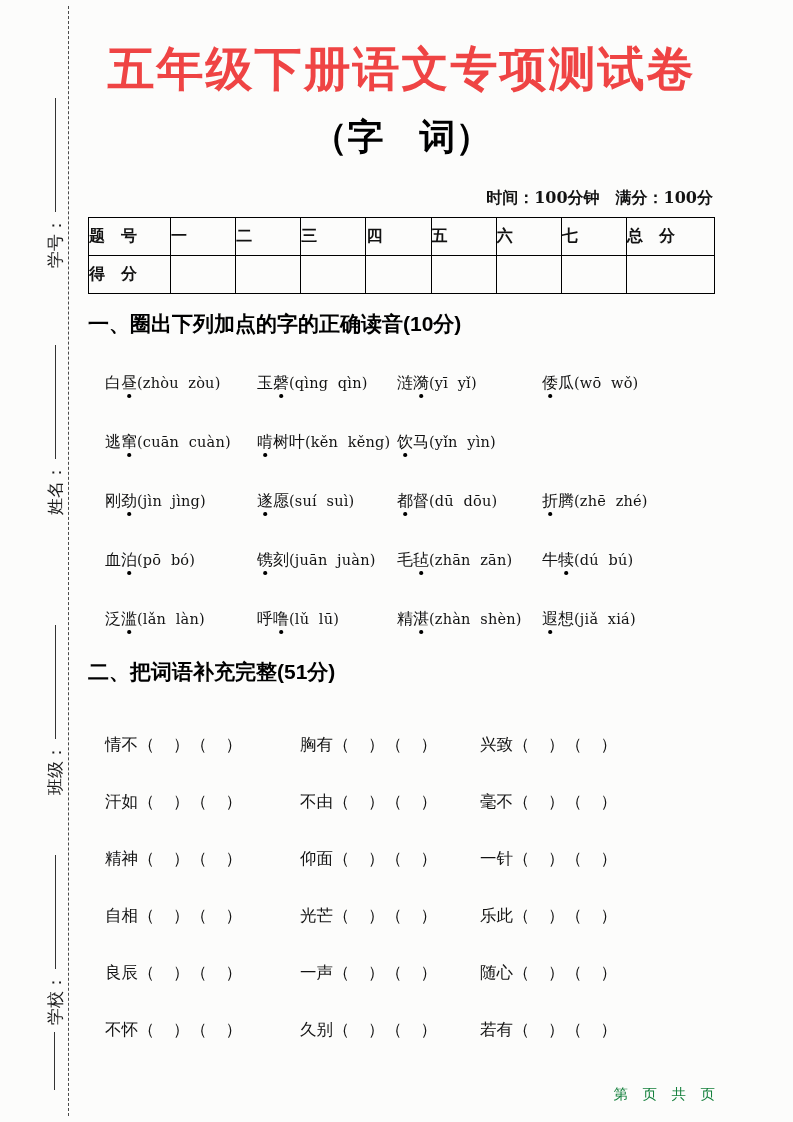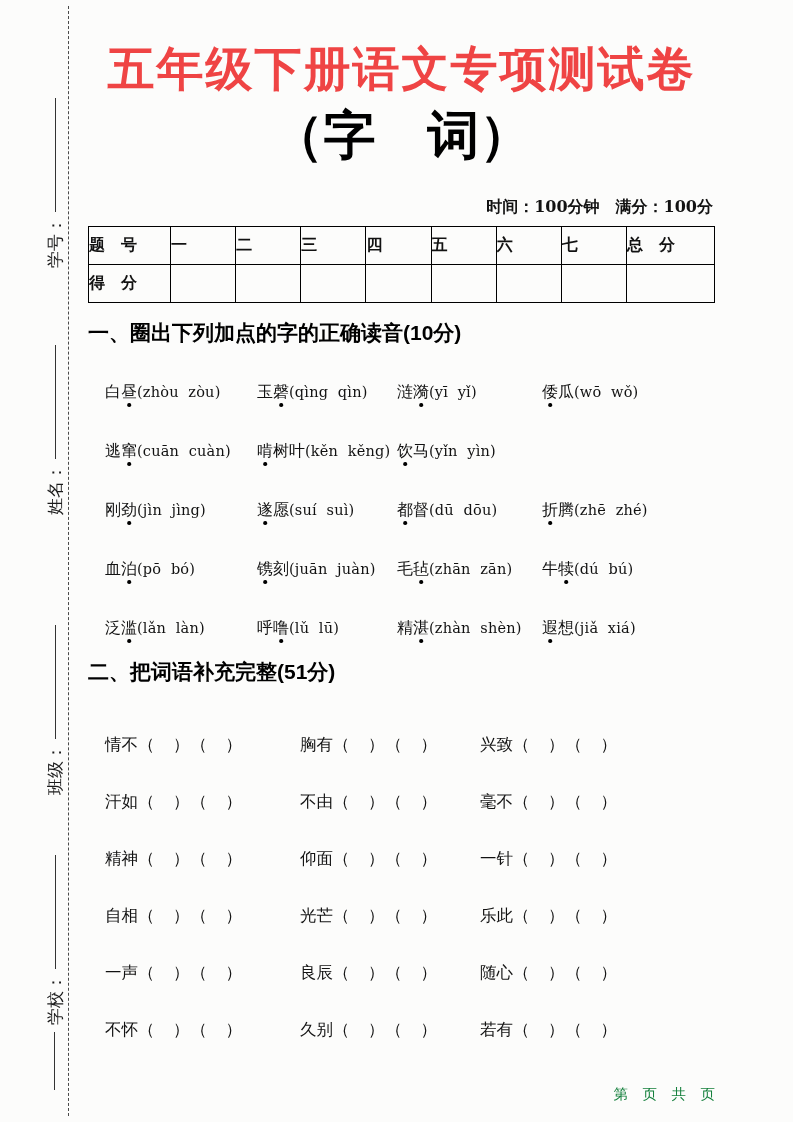--- a/index.html
+++ b/index.html
@@ -37,23 +37,23 @@
   
   .content { position:absolute; left:88px; top:0; width:627px; }
 
   .title {
     margin-top:38px; text-align:center;
     font-family:"Liberation Sans","DejaVu Sans",sans-serif;
     font-weight:900; font-size:47px; letter-spacing:2px; color:#ef4444;
     white-space:nowrap;
   }
   .subtitle {
-    margin-top:0; text-align:center;
+    margin-top:12px; text-align:center;
     font-family:"Liberation Sans","DejaVu Sans",sans-serif;
-    font-weight:900; font-size:52px; color:#000; white-space:pre;
+    font-weight:900; font-size:36px; color:#000; white-space:pre;
   }
   .meta {
     margin-top:26px; text-align:right;
     font-size:16px; font-weight:bold; white-space:pre; padding-right:2px;
   }
 
   table.score-table {
     margin-top:8px; width:100%;
     border-collapse:collapse; border:1.8px solid #000;
     table-layout:fixed;
@@ -62,21 +62,21 @@
     border:1.3px solid #000; height:38px;
     vertical-align:middle;
     font-size:16px; font-weight:600; white-space:pre;
   }
 
   .sec-heading {
     margin-top:16px;
     font-family:"Liberation Sans","DejaVu Sans",sans-serif;
     font-weight:bold; font-size:21px; color:#000;
   }
-  .sec-heading.two { margin-top:17px; }
+  .sec-heading.two { margin-top:26px; }
 
   
   .s1-row {
     display:grid; grid-template-columns:152px 140px 145px 1fr;
     padding-left:17px; margin-top:33px; height:26px; align-items:center;
     font-size:16px;
   }
   .s1-row.first { margin-top:32px; }
   .s1-item { white-space:nowrap; }
   .s1-item .word span { position:relative; }
@@ -221,22 +221,22 @@
         <span class="s2-item"><span>精神</span><span class="blanks">（　）（　）</span></span>
         <span class="s2-item"><span>仰面</span><span class="blanks">（　）（　）</span></span>
         <span class="s2-item"><span>一针</span><span class="blanks">（　）（　）</span></span>
       </div>
       <div class="s2-row">
         <span class="s2-item"><span>自相</span><span class="blanks">（　）（　）</span></span>
         <span class="s2-item"><span>光芒</span><span class="blanks">（　）（　）</span></span>
         <span class="s2-item"><span>乐此</span><span class="blanks">（　）（　）</span></span>
       </div>
       <div class="s2-row">
+        <span class="s2-item"><span>良辰</span><span class="blanks">（　）（　）</span></span>
         <span class="s2-item"><span>一声</span><span class="blanks">（　）（　）</span></span>
-        <span class="s2-item"><span>良辰</span><span class="blanks">（　）（　）</span></span>
         <span class="s2-item"><span>随心</span><span class="blanks">（　）（　）</span></span>
       </div>
       <div class="s2-row">
         <span class="s2-item"><span>不怀</span><span class="blanks">（　）（　）</span></span>
         <span class="s2-item"><span>久别</span><span class="blanks">（　）（　）</span></span>
         <span class="s2-item"><span>若有</span><span class="blanks">（　）（　）</span></span>
       </div>
     </div>
 </div>
 

